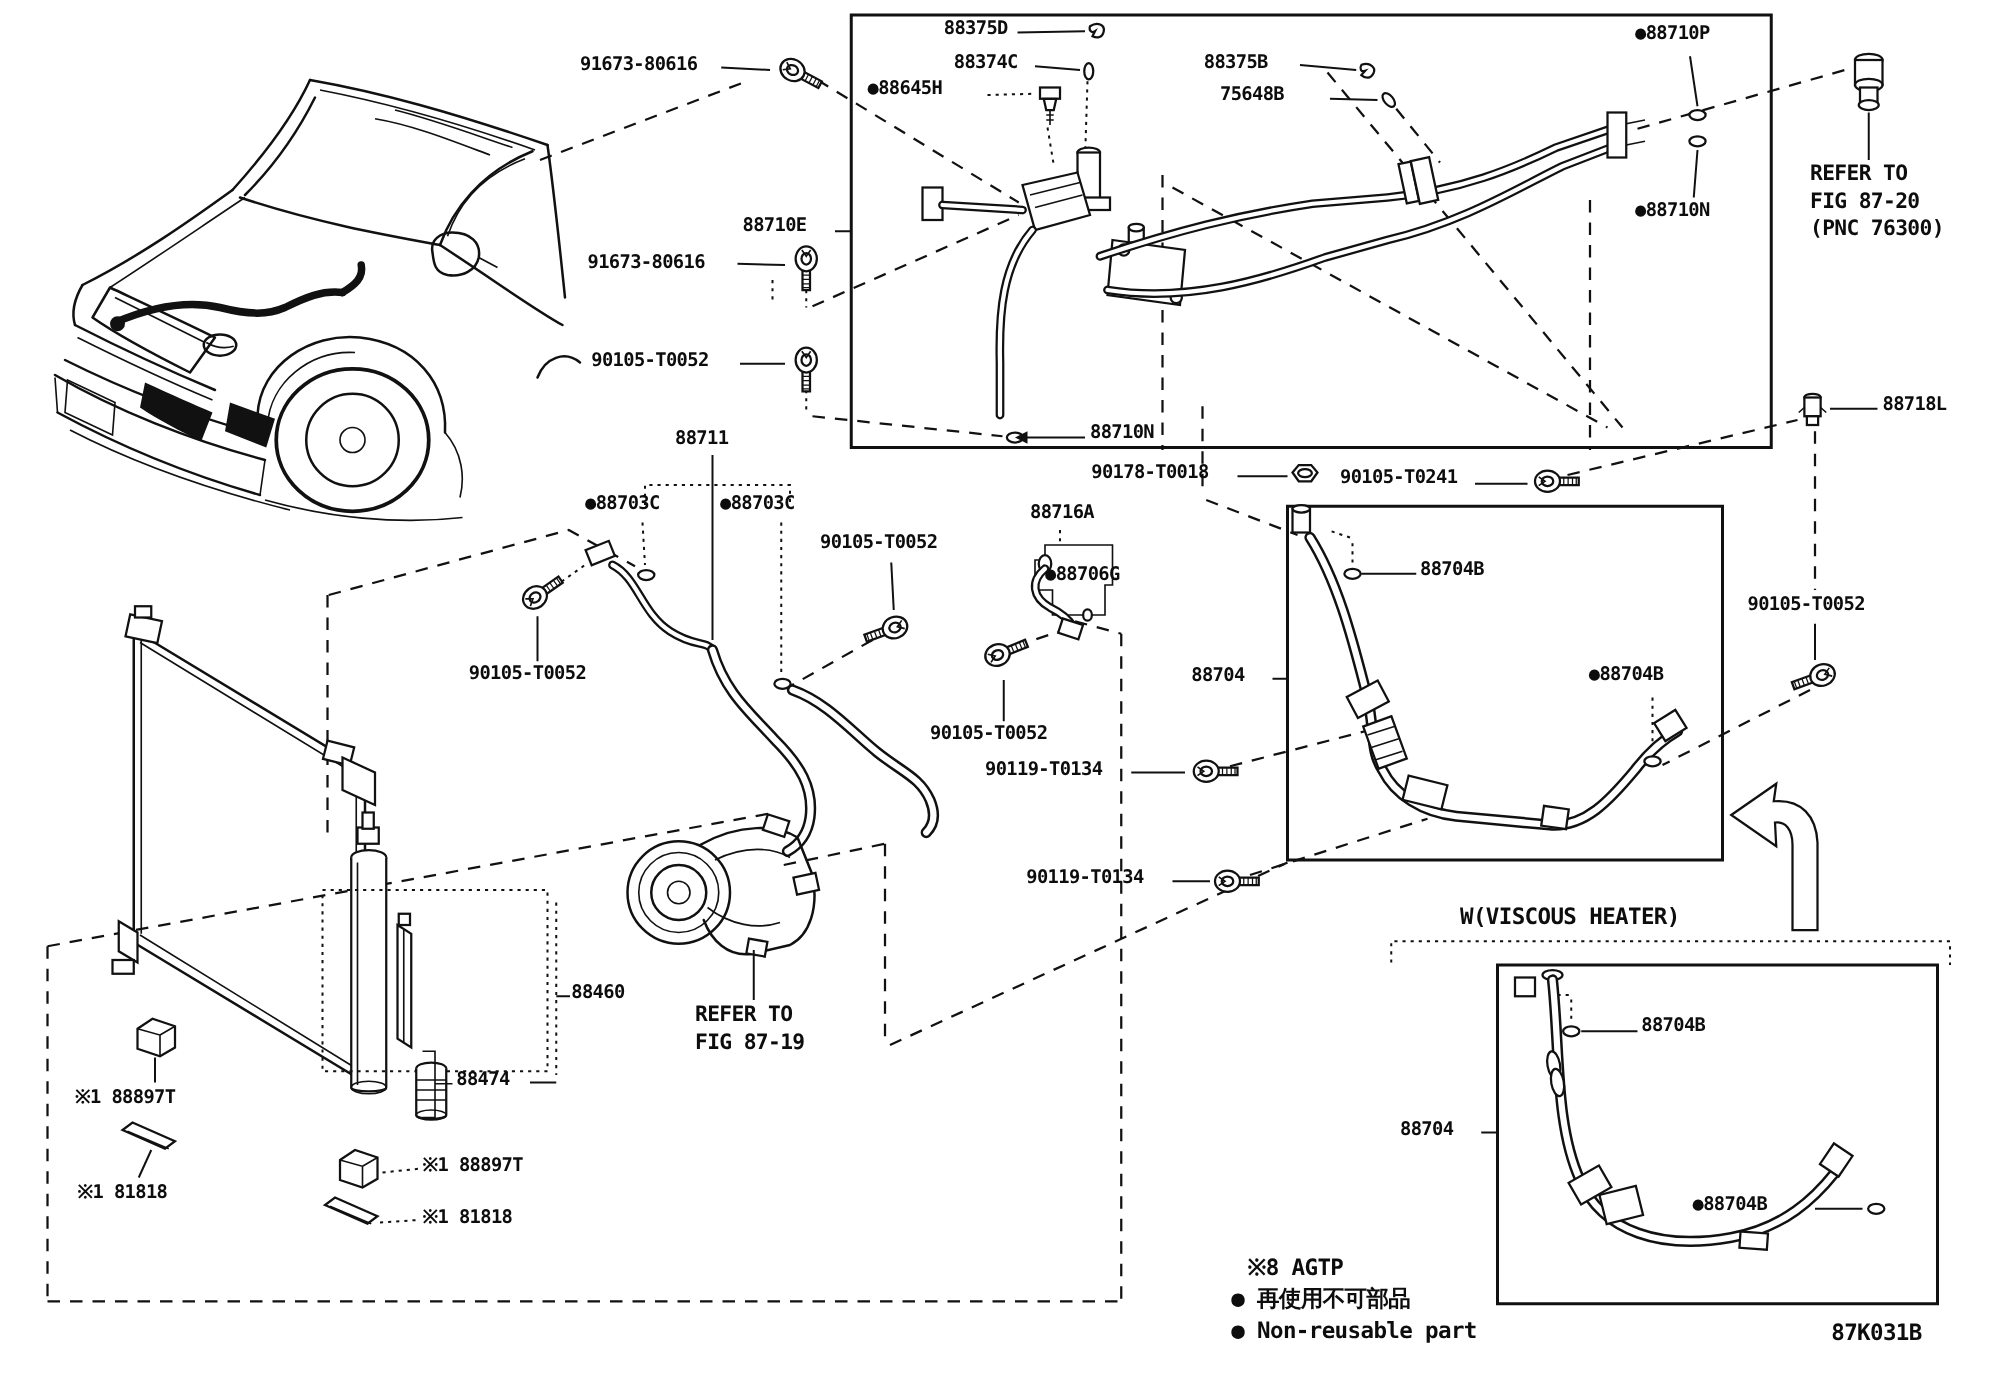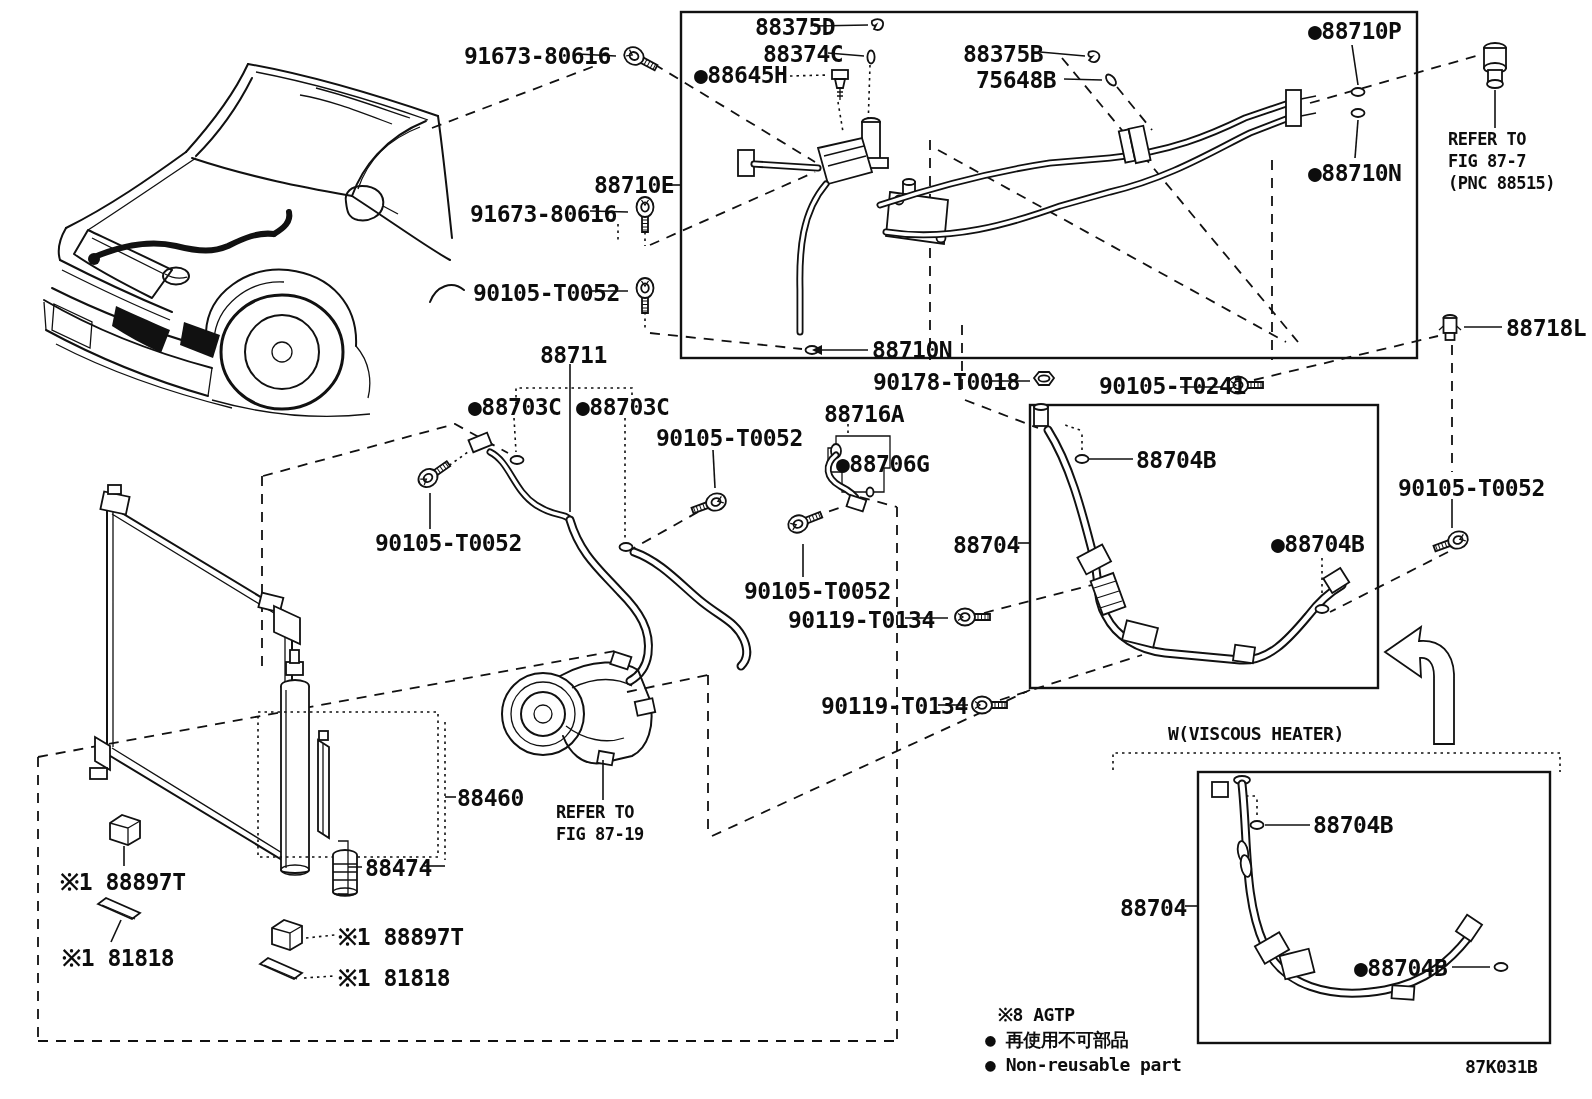--- a/index.html
+++ b/index.html
@@ -1,19 +1,19 @@
 <!DOCTYPE html>
 <html><head>
 <meta charset="utf-8">
 <style>
   html,body{margin:0;padding:0;background:#fff;}
   #stage{position:relative;width:1592px;height:1099px;background:#fff;overflow:hidden;
          font-family:"DejaVu Sans Mono","Liberation Mono",monospace;}
   #art{position:absolute;left:0;top:0;}
-  .lbl{position:absolute;font-weight:bold;font-size:23px;line-height:1.05;color:#0d0d0d;
+  .lbl{position:absolute;font-weight:bold;font-size:15px;line-height:1.05;color:#0d0d0d;
        white-space:nowrap;letter-spacing:-0.5px;}
   .s17{font-size:17px;}
   .s18{font-size:18px;}
   
   .ln{fill:none;stroke:#111;stroke-width:2;stroke-linecap:round;stroke-linejoin:round;}
   .thin{fill:none;stroke:#111;stroke-width:1.3;}
   .lead{fill:none;stroke:#111;stroke-width:1.6;}
   .dash{fill:none;stroke:#111;stroke-width:1.8;stroke-dasharray:10 8;}
   .dot{fill:none;stroke:#111;stroke-width:1.6;stroke-dasharray:2.5 4;}
   .wfill{fill:#fff;stroke:#111;stroke-width:1.8;}
@@ -374,29 +374,29 @@
 </svg>
 
 <div class="lbl" style="left:755px;top:15px">88375D</div>
 <div class="lbl" style="left:763px;top:42px">88374C</div>
 <div class="lbl" style="left:694px;top:63px">●88645H</div>
 <div class="lbl" style="left:963px;top:42px">88375B</div>
 <div class="lbl" style="left:976px;top:68px">75648B</div>
 <div class="lbl" style="left:1308px;top:19px">●88710P</div>
 <div class="lbl" style="left:1308px;top:161px">●88710N</div>
 <div class="lbl s17" style="left:1448px;top:131px">REFER TO</div>
-<div class="lbl s17" style="left:1448px;top:153px">FIG 87-7</div>
-<div class="lbl s17" style="left:1448px;top:175px">(PNC 88515)</div>
+<div class="lbl s17" style="left:1448px;top:153px">FIG 87-20</div>
+<div class="lbl s17" style="left:1448px;top:175px">(PNC 76300)</div>
 <div class="lbl" style="left:464px;top:44px">91673-80616</div>
 <div class="lbl" style="left:594px;top:173px">88710E</div>
 <div class="lbl" style="left:470px;top:202px">91673-80616</div>
 <div class="lbl" style="left:473px;top:281px">90105-T0052</div>
 <div class="lbl" style="left:872px;top:338px">88710N</div>
 <div class="lbl" style="left:873px;top:370px">90178-T0018</div>
-<div class="lbl" style="left:1099px;top:374px">90105-T0241</div>
+<div class="lbl" style="left:1072px;top:374px">90105-T0241</div>
 <div class="lbl" style="left:1506px;top:316px">88718L</div>
 <div class="lbl" style="left:540px;top:343px">88711</div>
 <div class="lbl" style="left:468px;top:395px">●88703C</div>
 <div class="lbl" style="left:576px;top:395px">●88703C</div>
 <div class="lbl" style="left:656px;top:426px">90105-T0052</div>
 <div class="lbl" style="left:375px;top:531px">90105-T0052</div>
 <div class="lbl" style="left:824px;top:402px">88716A</div>
 <div class="lbl" style="left:836px;top:452px">●88706G</div>
 <div class="lbl" style="left:1136px;top:448px">88704B</div>
 <div class="lbl" style="left:953px;top:533px">88704</div>

